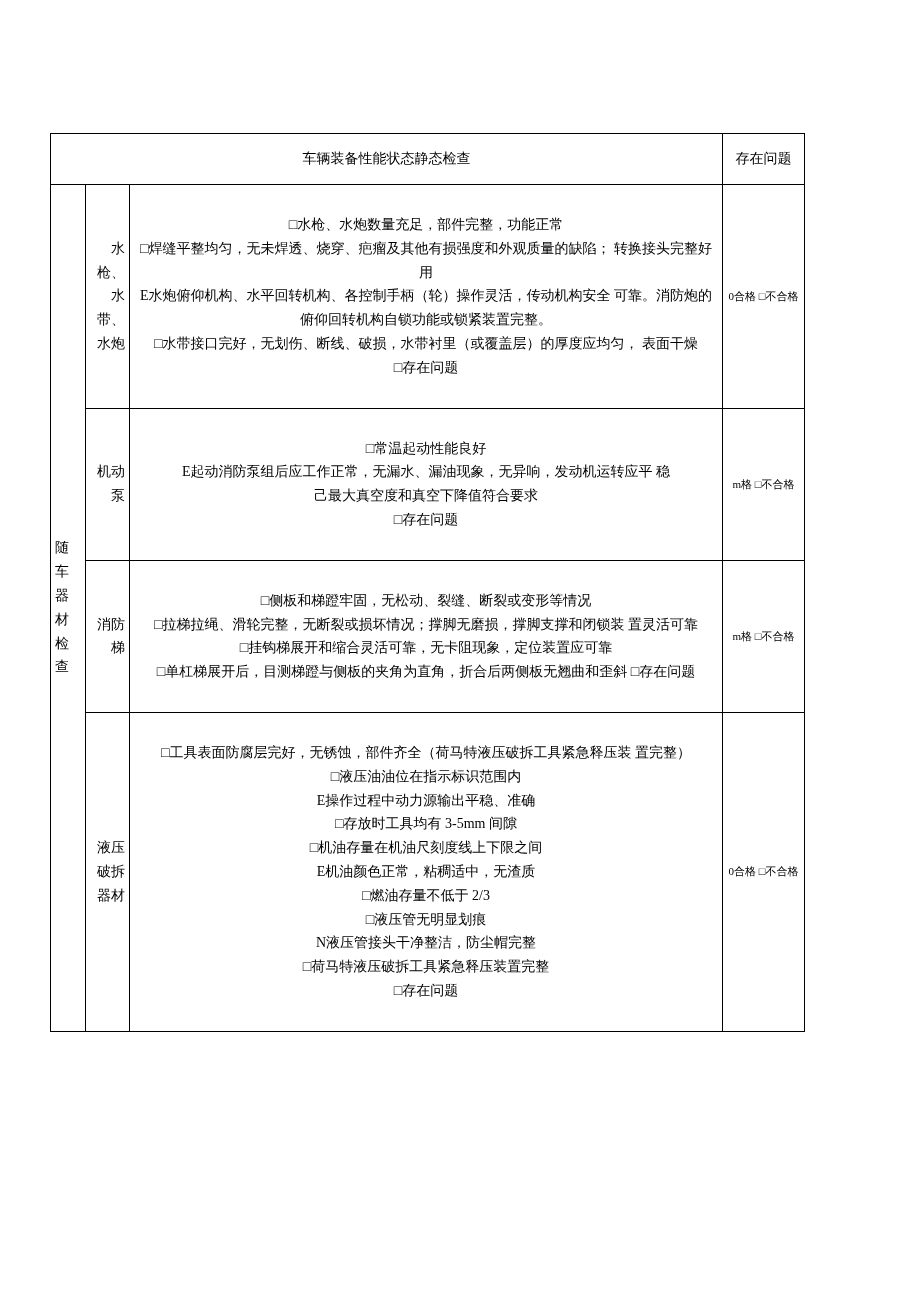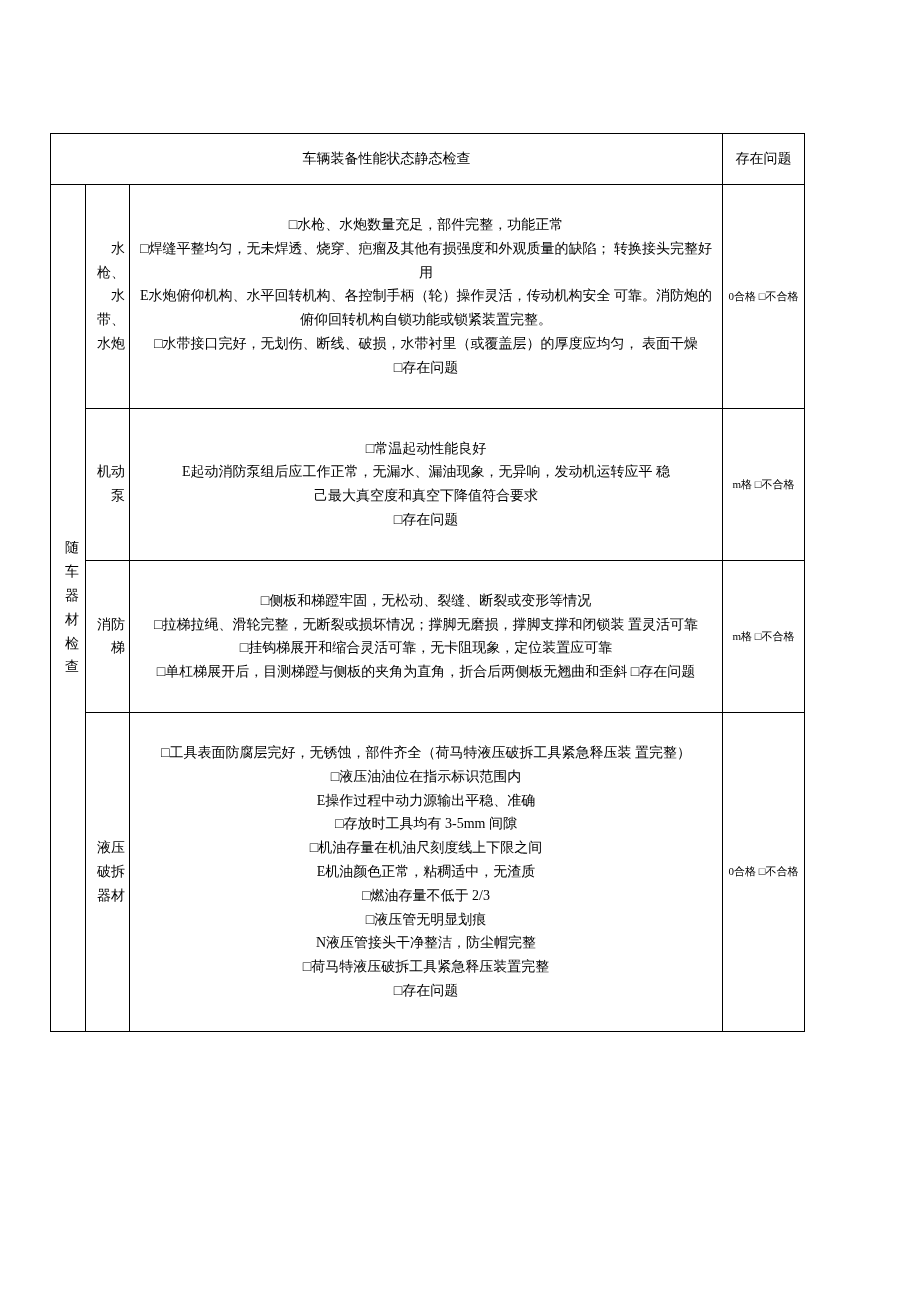--- a/index.html
+++ b/index.html
@@ -30,21 +30,21 @@
     word-break: break-all;
   }
   .vcenter {
     vertical-align: middle;
   }
   .header-cell {
     text-align: center;
     height: 42px;
   }
   .cat-cell {
-    text-align: right;
+    text-align: left;
     letter-spacing: 2px;
   }
   .sub-cell {
     text-align: right;
     padding-left: 2px;
   }
   .content-cell {
     text-align: center;
     padding: 28px 4px;
   }

